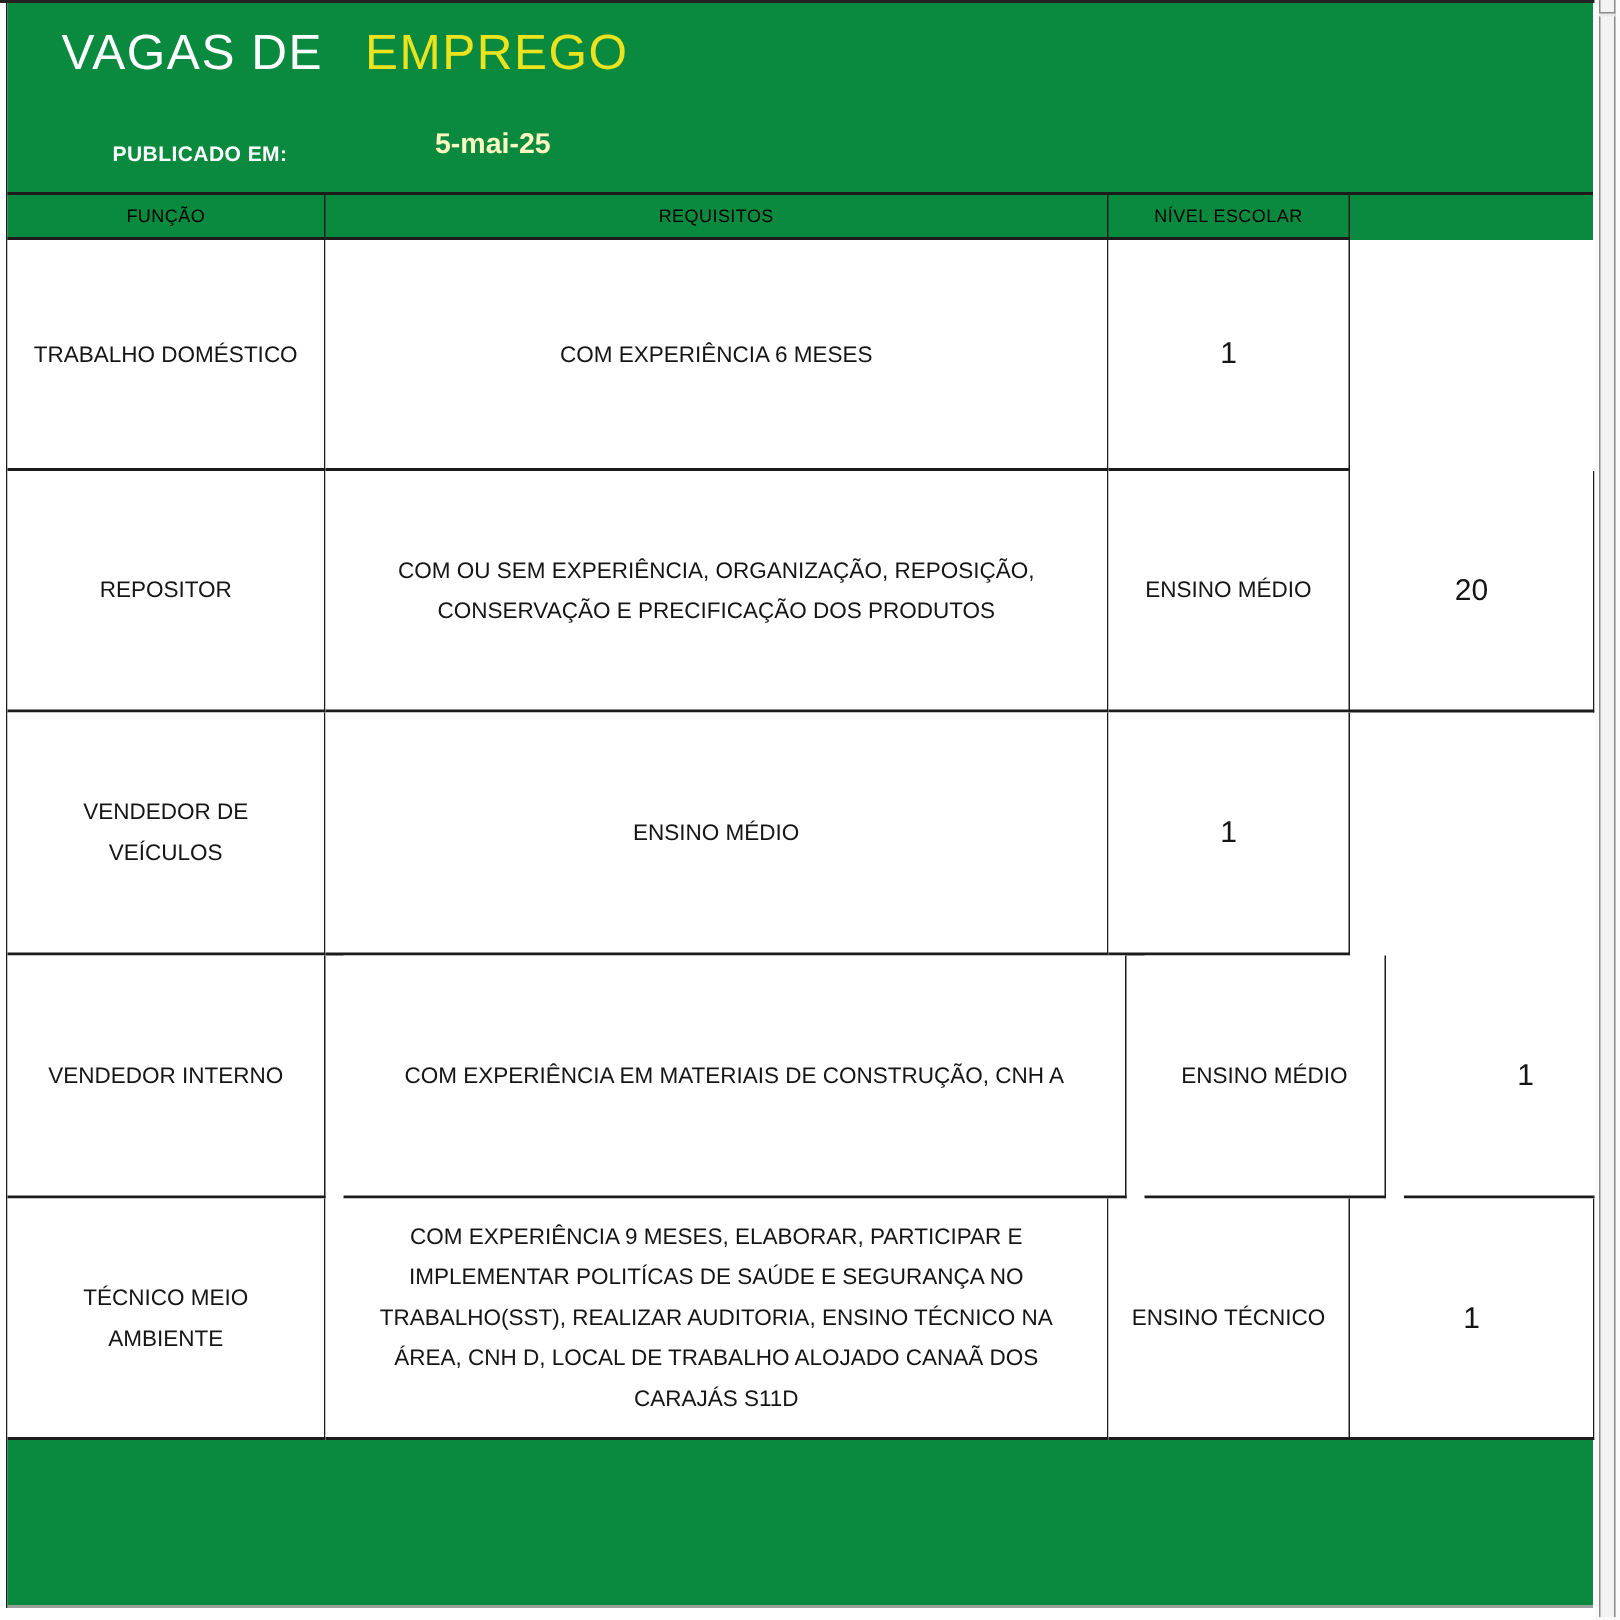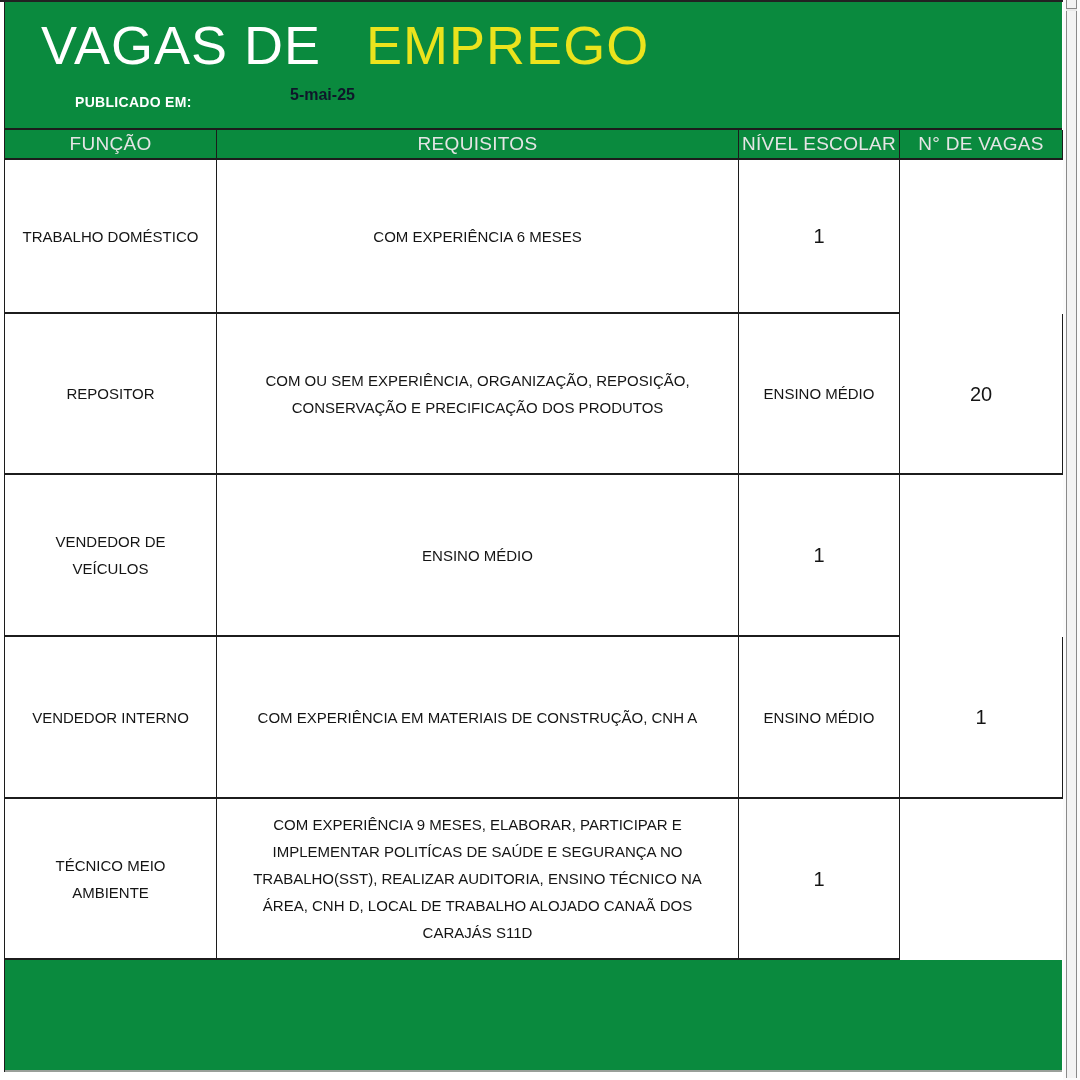--- a/index.html
+++ b/index.html
@@ -25,62 +25,62 @@
   }
   
   .hero {
     position:relative;
     height:128px; flex:0 0 128px;
     background:var(--green);
     border-bottom:2px solid #1c1c1c;
   }
   .title-row {
     position:absolute; left:36px; top:16px;
-    display:flex; gap:45px;
-    font-size:54px; line-height:1; font-weight:500;
+    display:flex; gap:28px;
+    font-size:33px; line-height:1; font-weight:500;
     letter-spacing:1px; white-space:nowrap;
   }
   .title-part1 { color:#ffffff; }
   .title-part2 { color:var(--yellow); }
   .pub-label {
     position:absolute; left:70px; top:92px;
     font-size:14px; font-weight:bold; color:#ffffff;
     letter-spacing:0.3px;
     text-align:center;
   }
   .pub-date {
     position:absolute; left:285px; top:84px;
-    font-size:16px; font-weight:bold; color:#0f172a;
+    font-size:19px; font-weight:bold; color:#fef9c3;
   }
   
   .trow {
     display:grid;
     grid-template-columns:212px 522px 161px 163px;
   }
   .thead { flex:0 0 30px; background:var(--green); }
   .th {
     display:flex; align-items:center; justify-content:center;
-    color:#e5e5e5; font-size:19px; letter-spacing:0.3px;
+    color:#000000; font-size:12px; letter-spacing:0.3px;
     border-right:1px solid #1c1c1c;
     border-bottom:2px solid #1c1c1c;
   }
   .td {
     display:flex; align-items:center; justify-content:center;
     text-align:center;
     font-size:15px; line-height:1.8; color:#151515;
     padding:4px 14px;
     background:#ffffff;
     border-right:1px solid #1c1c1c;
     border-bottom:2px solid #1c1c1c;
   }
   .td.vagas { font-size:20px; }
   .r1 { flex:0 0 154px; }
   .r2 { flex:0 0 161px; }
   .r3 { flex:0 0 162px; }
-  .r4 { flex:0 0 162px; }
+  .r4 { flex:0 0 162px;gap:12px; }
   .r5 { flex:0 0 161px; }
   
   .footer-band {
     flex:1 1 auto;
     background:var(--green);
     border-bottom:2px solid #9aa09a;
   }
   
   .scrollbar {
     position:absolute; right:0; top:0;
@@ -113,21 +113,20 @@
       <span class="title-part2">EMPREGO</span>
     </div>
     <span class="pub-label">PUBLICADO EM:</span>
     <span class="pub-date">5-mai-25</span>
   </div>
 
   <div class="trow thead">
     <div class="th">FUNÇÃO</div>
     <div class="th">REQUISITOS</div>
     <div class="th">NÍVEL ESCOLAR</div>
-    <div class="th">N° DE VAGAS</div>
   </div>
 
   <div class="trow r1">
     <div class="td">TRABALHO DOMÉSTICO</div>
     <div class="td">COM EXPERIÊNCIA 6 MESES</div>
     <div class="td vagas">1</div>
   </div>
 
   <div class="trow r2">
     <div class="td">REPOSITOR</div>
@@ -145,20 +144,21 @@
   <div class="trow r4">
     <div class="td">VENDEDOR INTERNO</div>
     <div class="td">COM EXPERIÊNCIA EM MATERIAIS DE CONSTRUÇÃO, CNH A</div>
     <div class="td">ENSINO MÉDIO</div>
     <div class="td vagas">1</div>
   </div>
 
   <div class="trow r5">
     <div class="td">TÉCNICO MEIO AMBIENTE</div>
     <div class="td">COM EXPERIÊNCIA 9 MESES, ELABORAR, PARTICIPAR E IMPLEMENTAR POLITÍCAS DE SAÚDE E SEGURANÇA NO TRABALHO(SST), REALIZAR AUDITORIA, ENSINO TÉCNICO NA ÁREA, CNH D, LOCAL DE TRABALHO ALOJADO CANAÃ DOS CARAJÁS S11D</div>
+    <div class="td">ENSINO TÉCNICO</div>
     <div class="td vagas">1</div>
   </div>
 
   <div class="footer-band"></div>
 </div>
 
 <div class="scrollbar">
   <div class="sb-track"></div>
   <div class="sb-cap"></div>
 </div>

